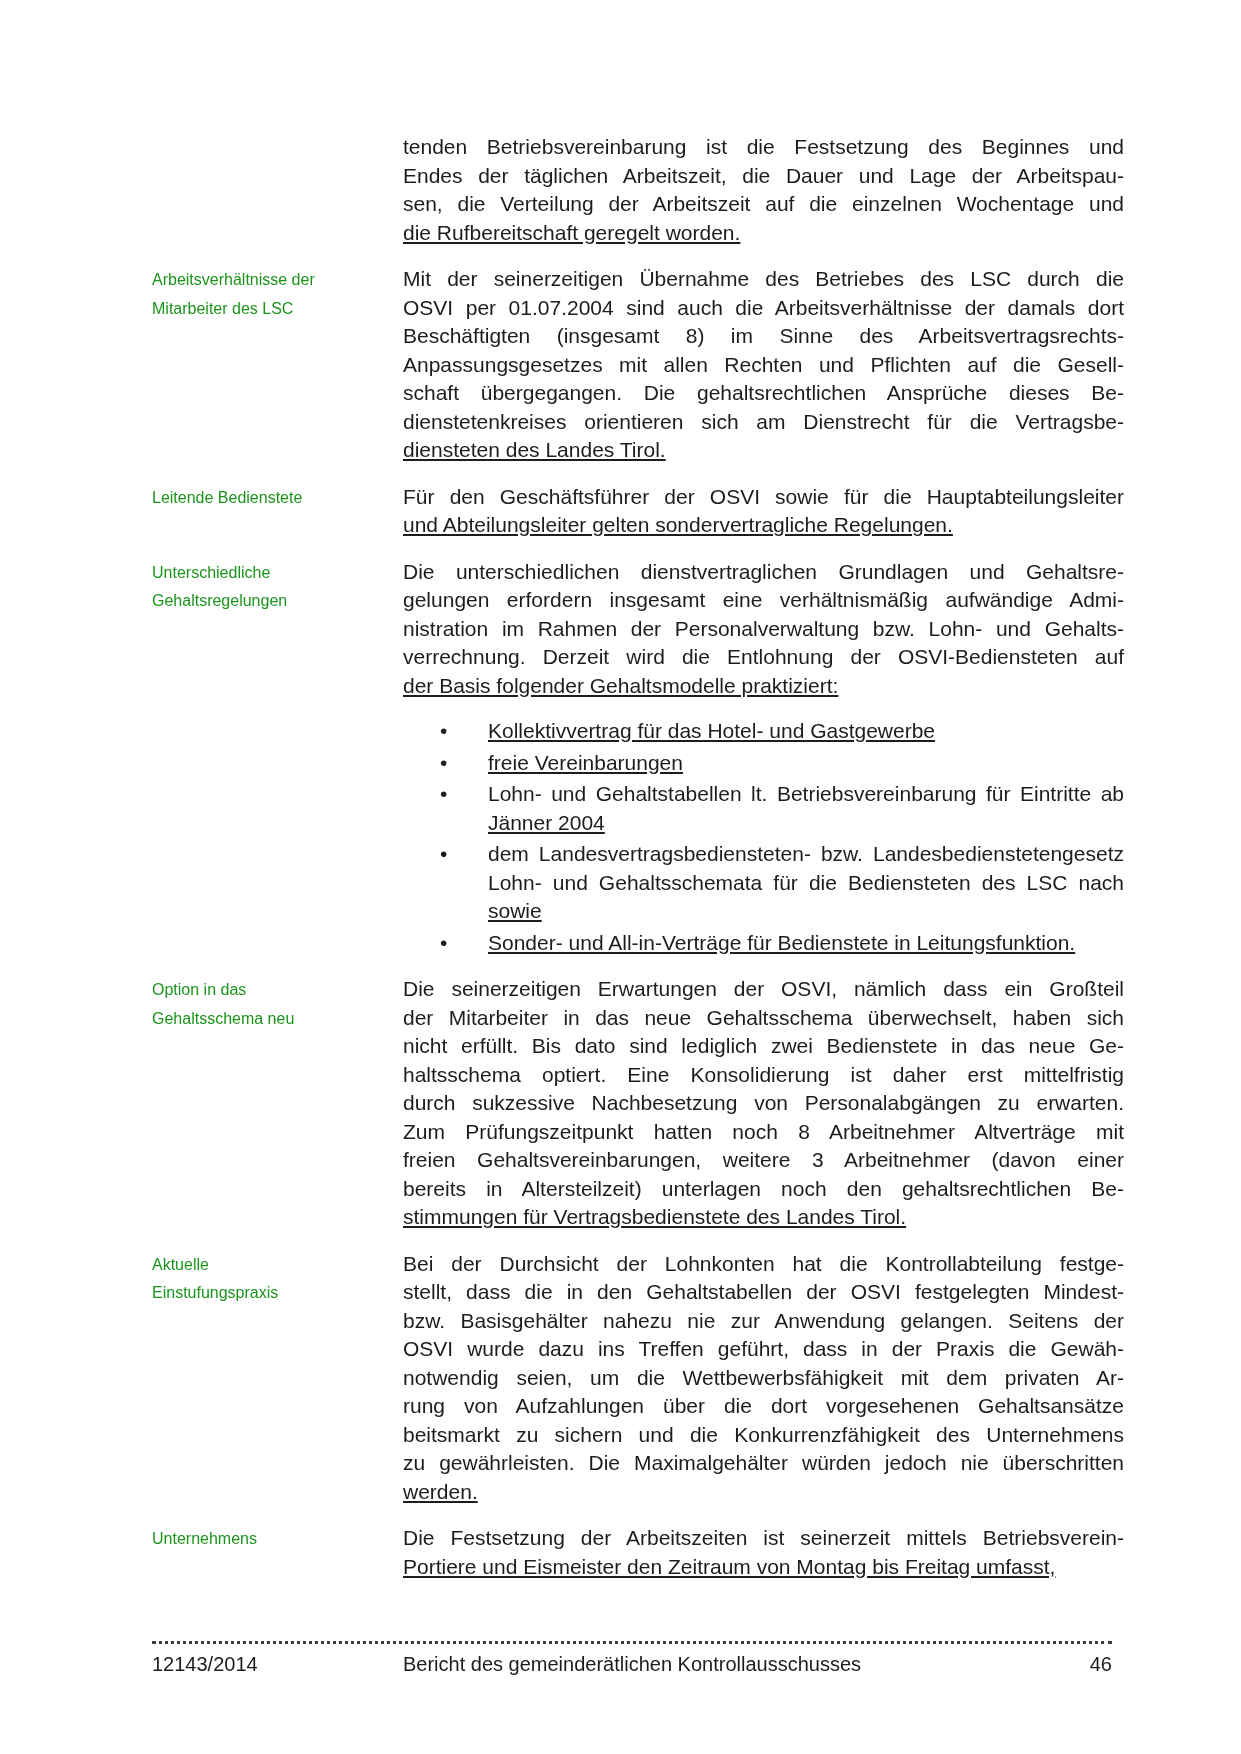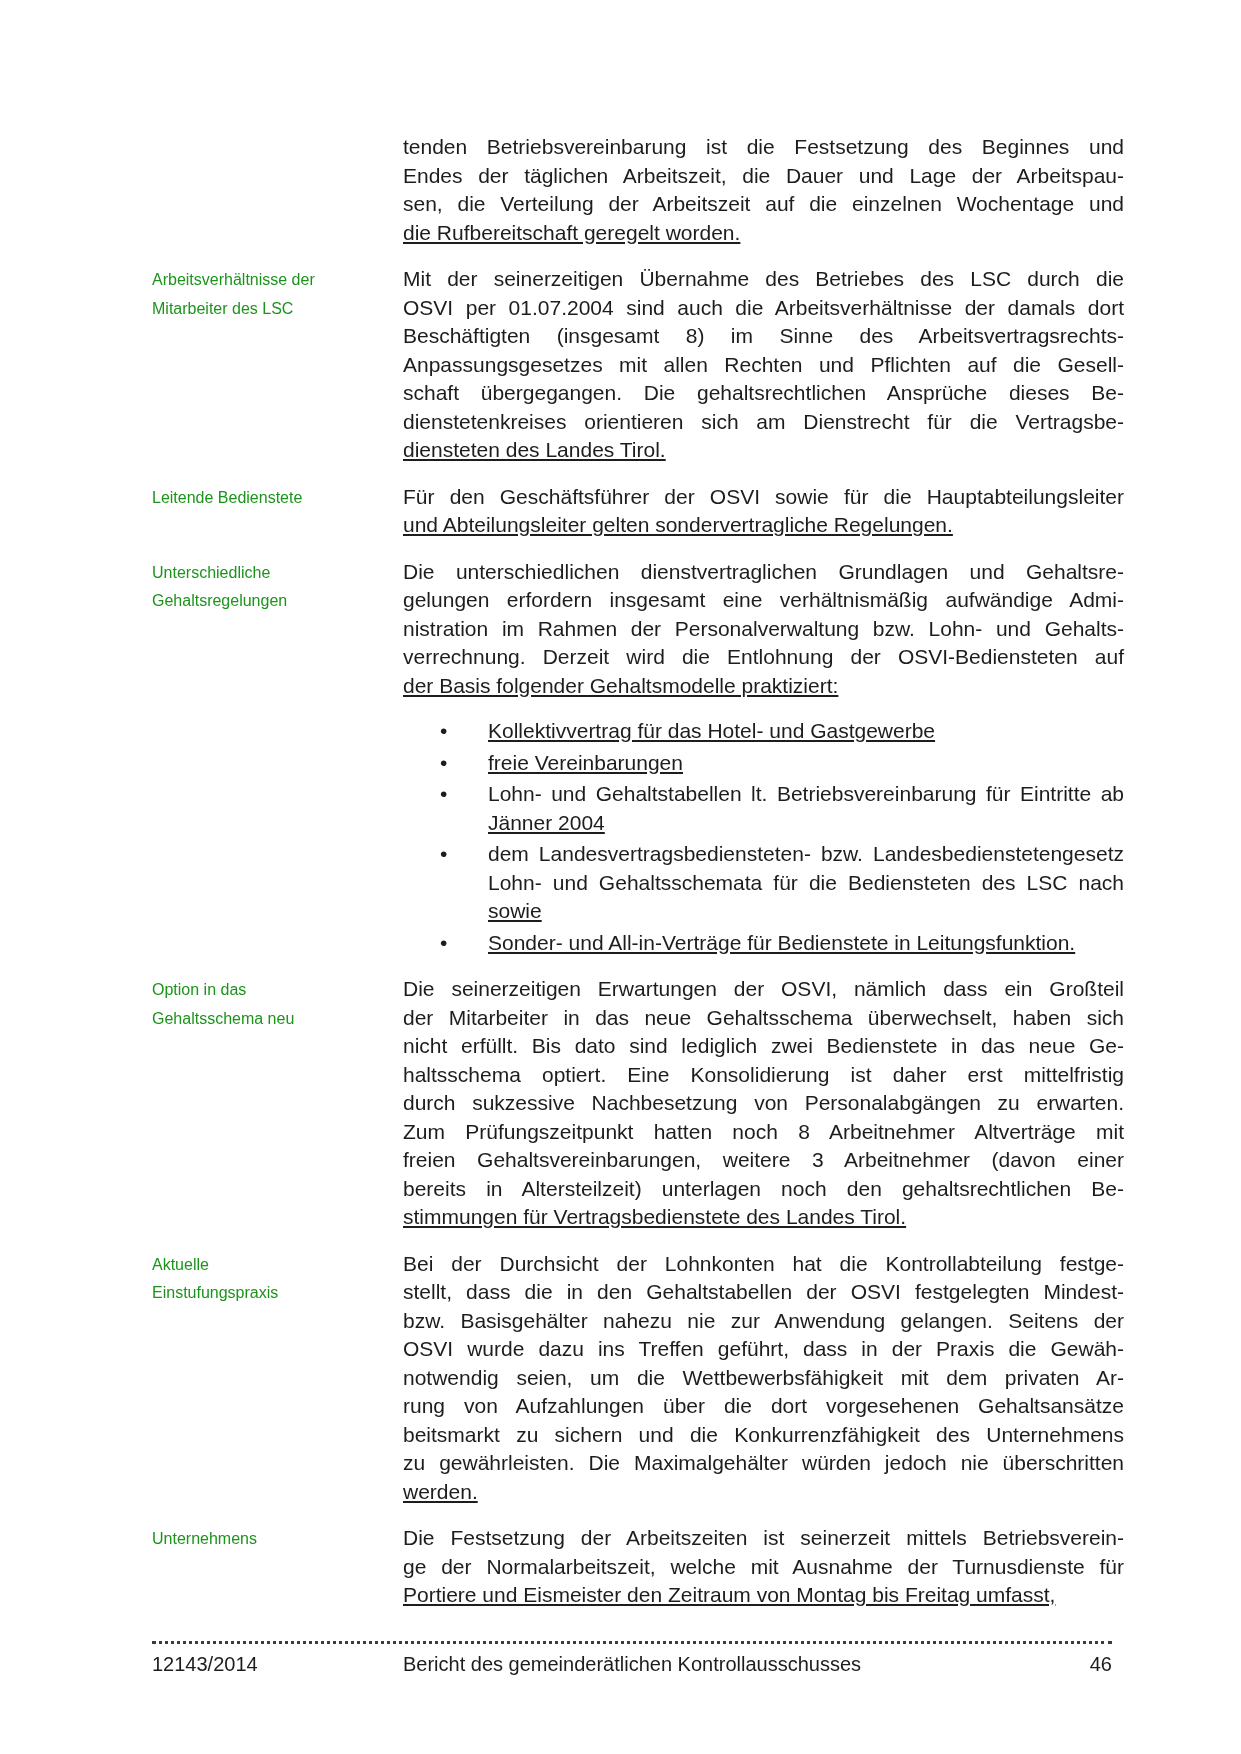--- a/index.html
+++ b/index.html
@@ -203,21 +203,20 @@
           <div class="body-line last">werden.</div>
         </div>
   </section>
 
   <section class="section">
     <div class="labels">
           <div class="label-line">Unternehmens</div>
         </div>
     <div class="body">
           <div class="body-line">Die Festsetzung der Arbeitszeiten ist seinerzeit mittels Betriebsverein-</div>
-          <div class="body-line">ge der Normalarbeitszeit, welche mit Ausnahme der Turnusdienste für</div>
           <div class="body-line last">Portiere und Eismeister den Zeitraum von Montag bis Freitag umfasst,</div>
         </div>
   </section>
 </main>
 
   <footer class="footer">
     <div class="dotted-rule"></div>
     <div class="footer-row">
       <span class="footer-title">Bericht des gemeinderätlichen Kontrollausschusses</span>
       <span class="doc-number">12143/2014</span>

